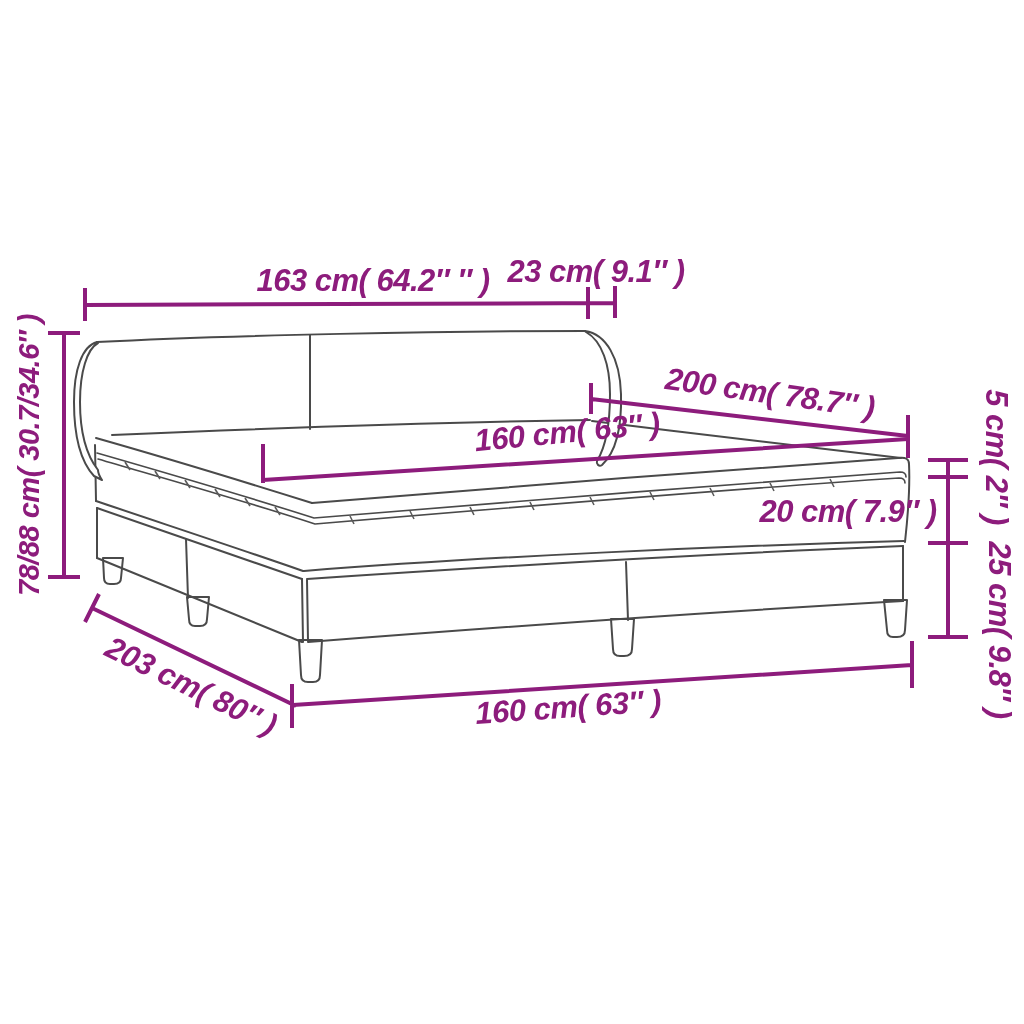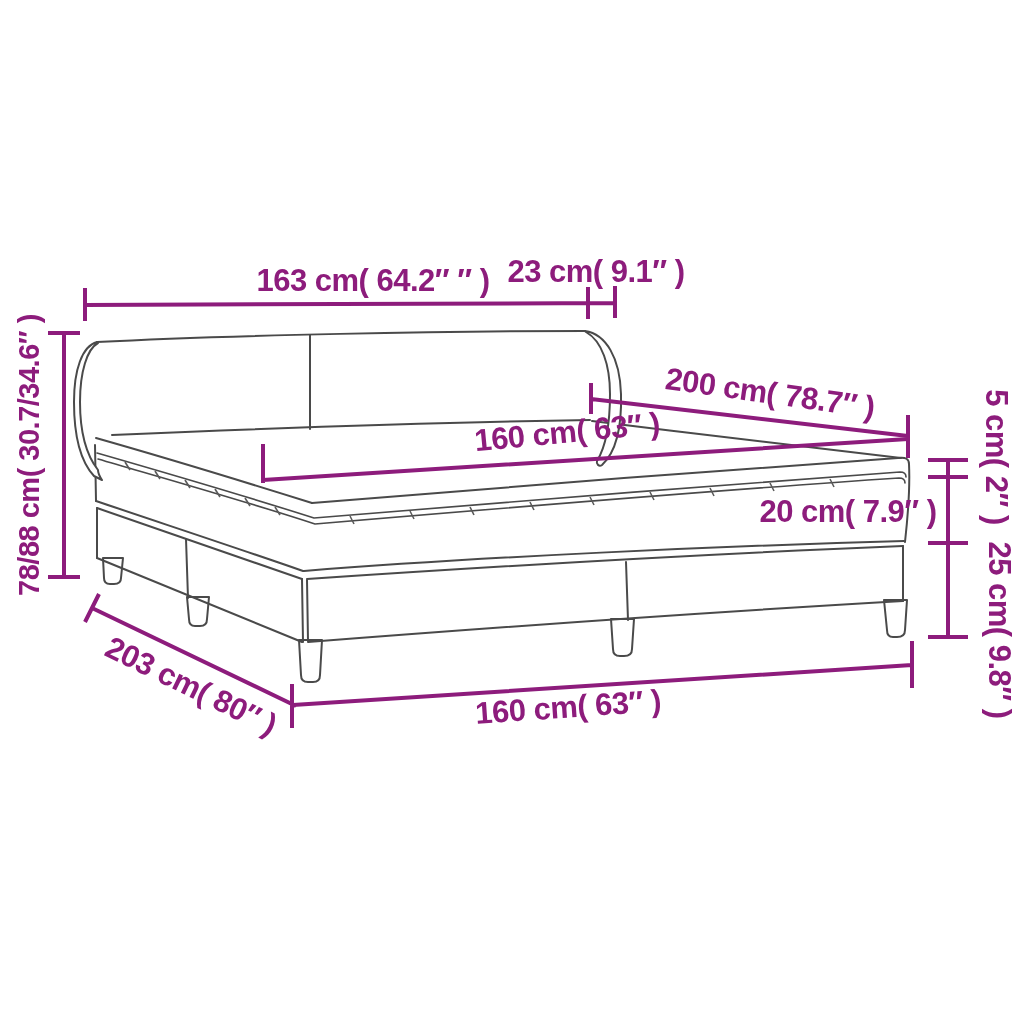--- a/index.html
+++ b/index.html
@@ -1,17 +1,17 @@
 <!DOCTYPE html>
 <html><head>
 <meta charset="utf-8">
 <style>
   html,body{margin:0;padding:0;background:#ffffff;}
   .stage{position:relative;width:1024px;height:832px;background:#ffffff;overflow:hidden;
-         font-family:"Liberation Sans", sans-serif;}
+         font-family:"Liberation Sans", sans-serif;font-style:italic;}
   svg{display:block;}
   .dimtext{fill:#8d1c7c;font-weight:bold;font-size:31px;letter-spacing:-0.5px;
            text-anchor:middle;dominant-baseline:central;}
   .dimtext.small{font-size:29px;}
   .bedline{stroke:#4a4a4a;stroke-width:2;fill:none;stroke-linecap:round;stroke-linejoin:round;}
   .bedfill{stroke:#4a4a4a;stroke-width:2;fill:#ffffff;stroke-linejoin:round;}
   .dimline{stroke:#8d1c7c;stroke-width:4;fill:none;stroke-linecap:butt;}
   .dash{stroke:#5a5a5a;stroke-width:1.6;}
 </style>
 </head>

